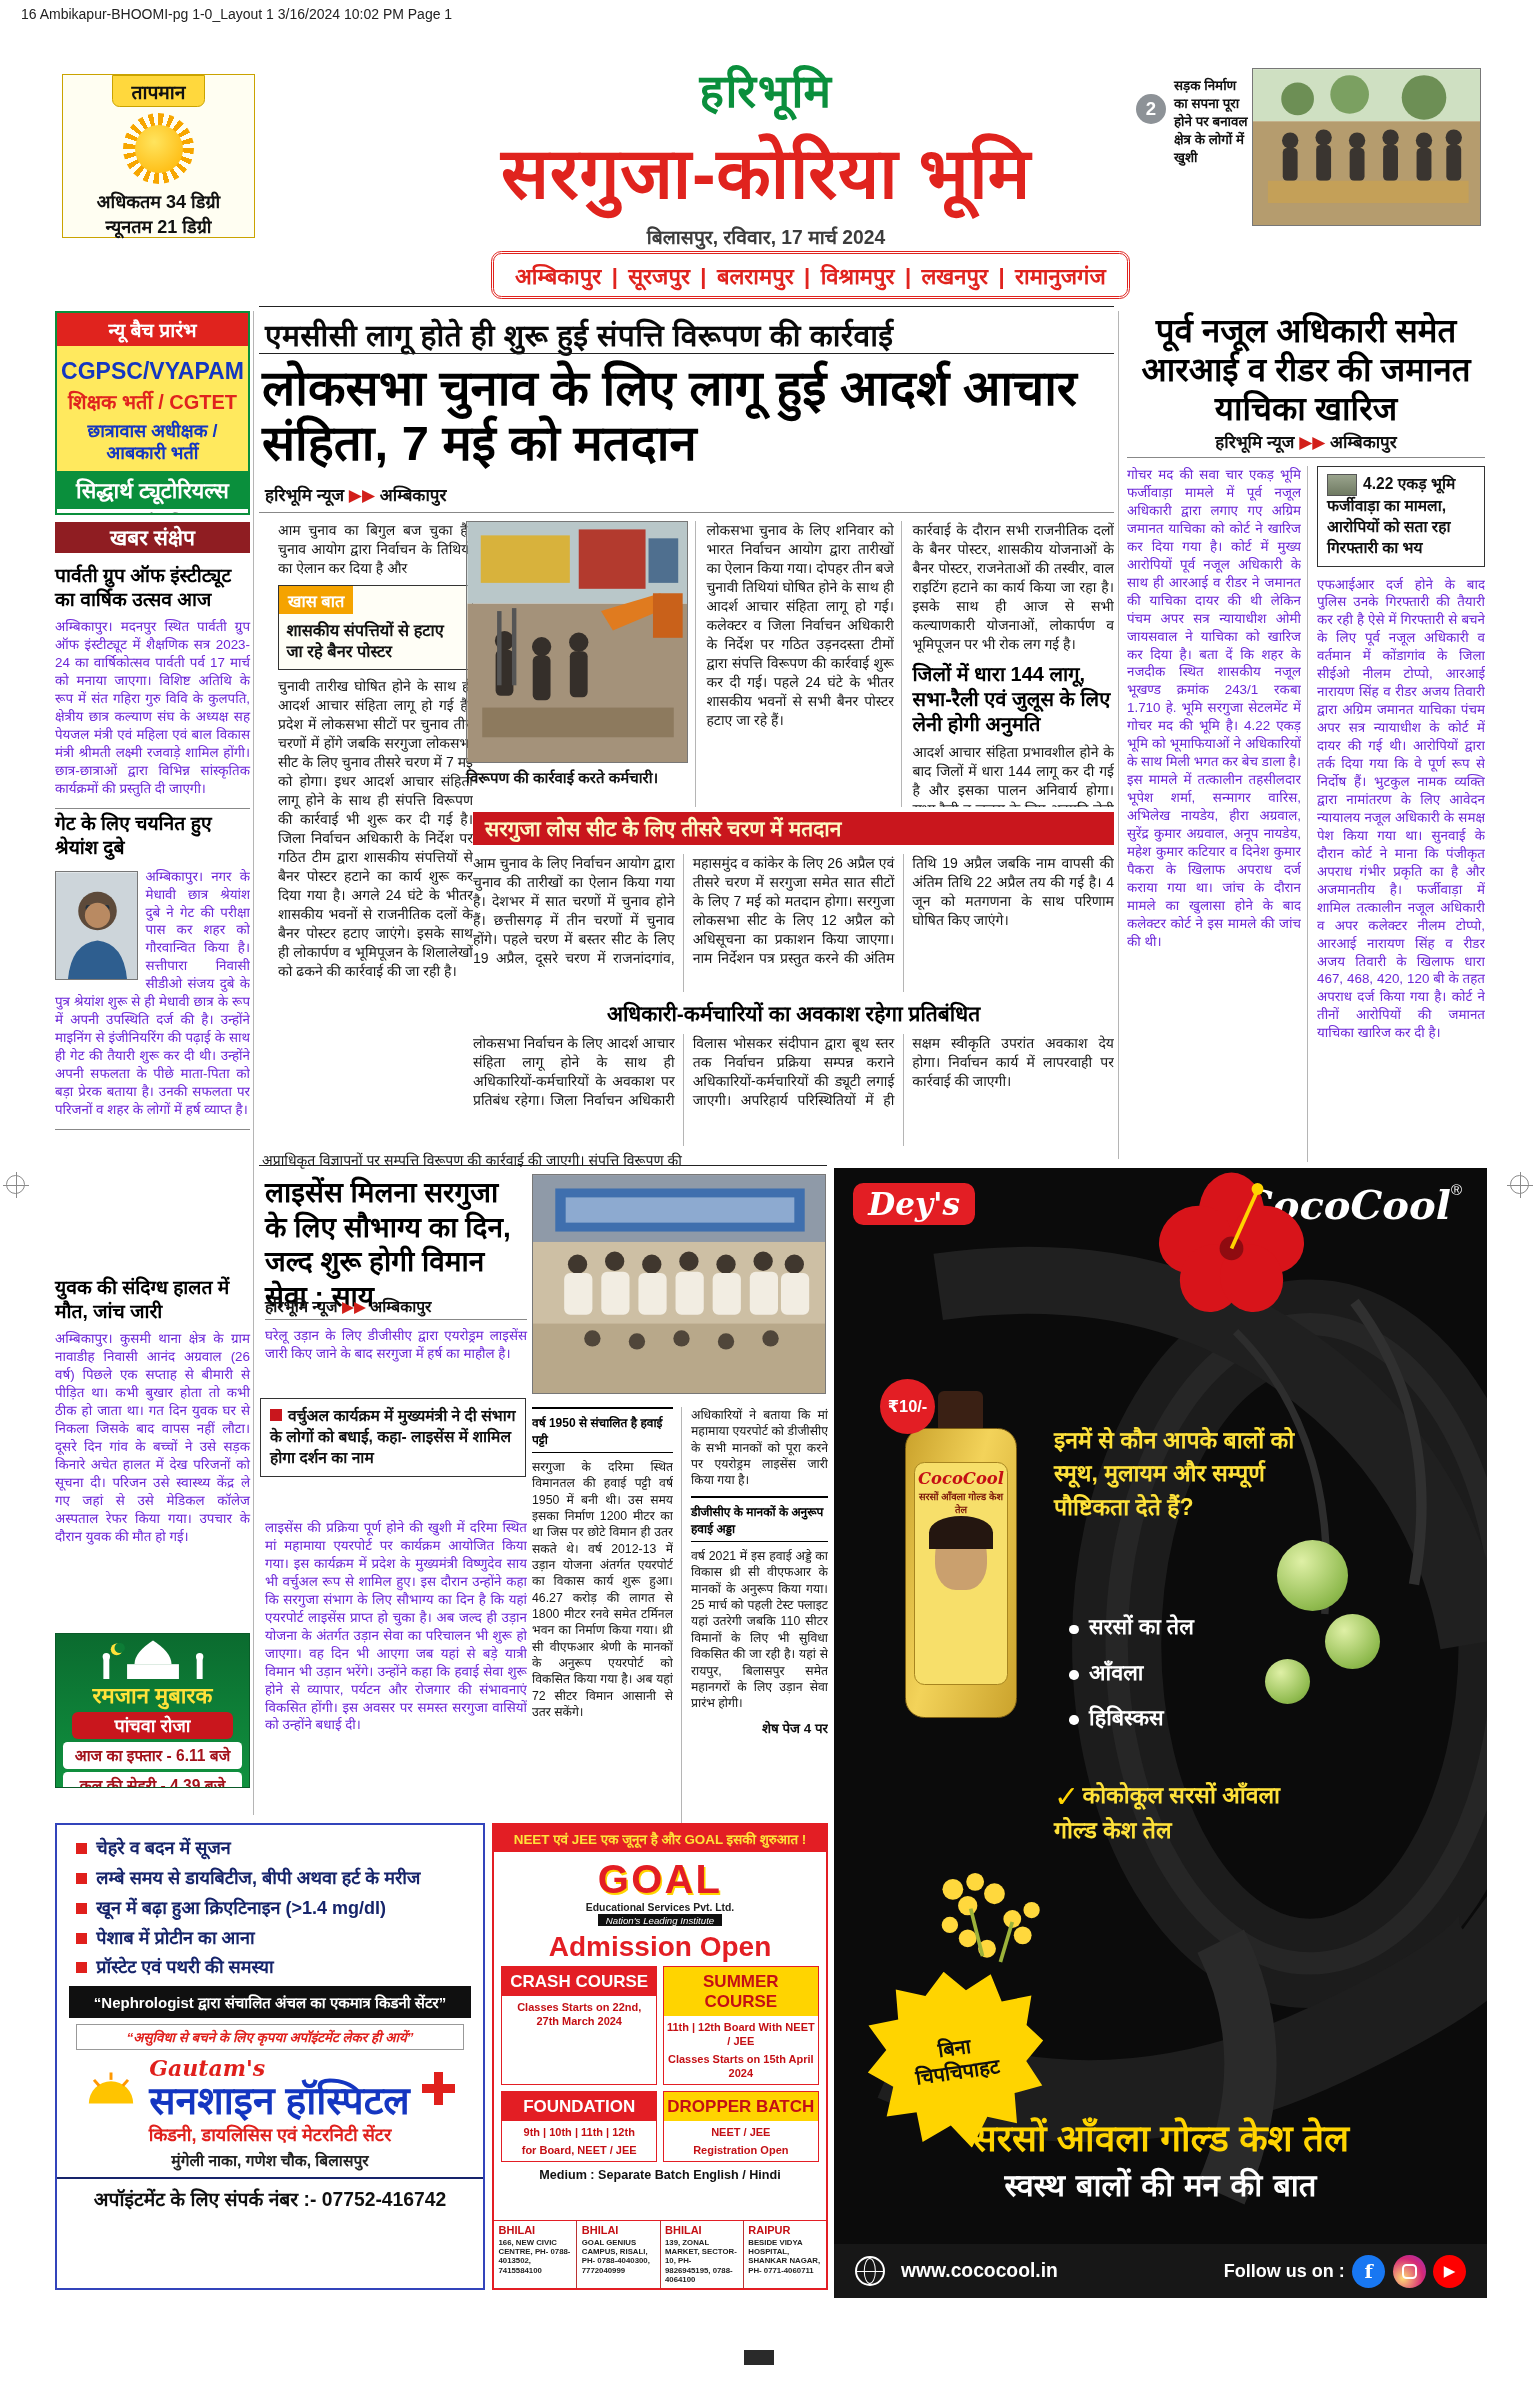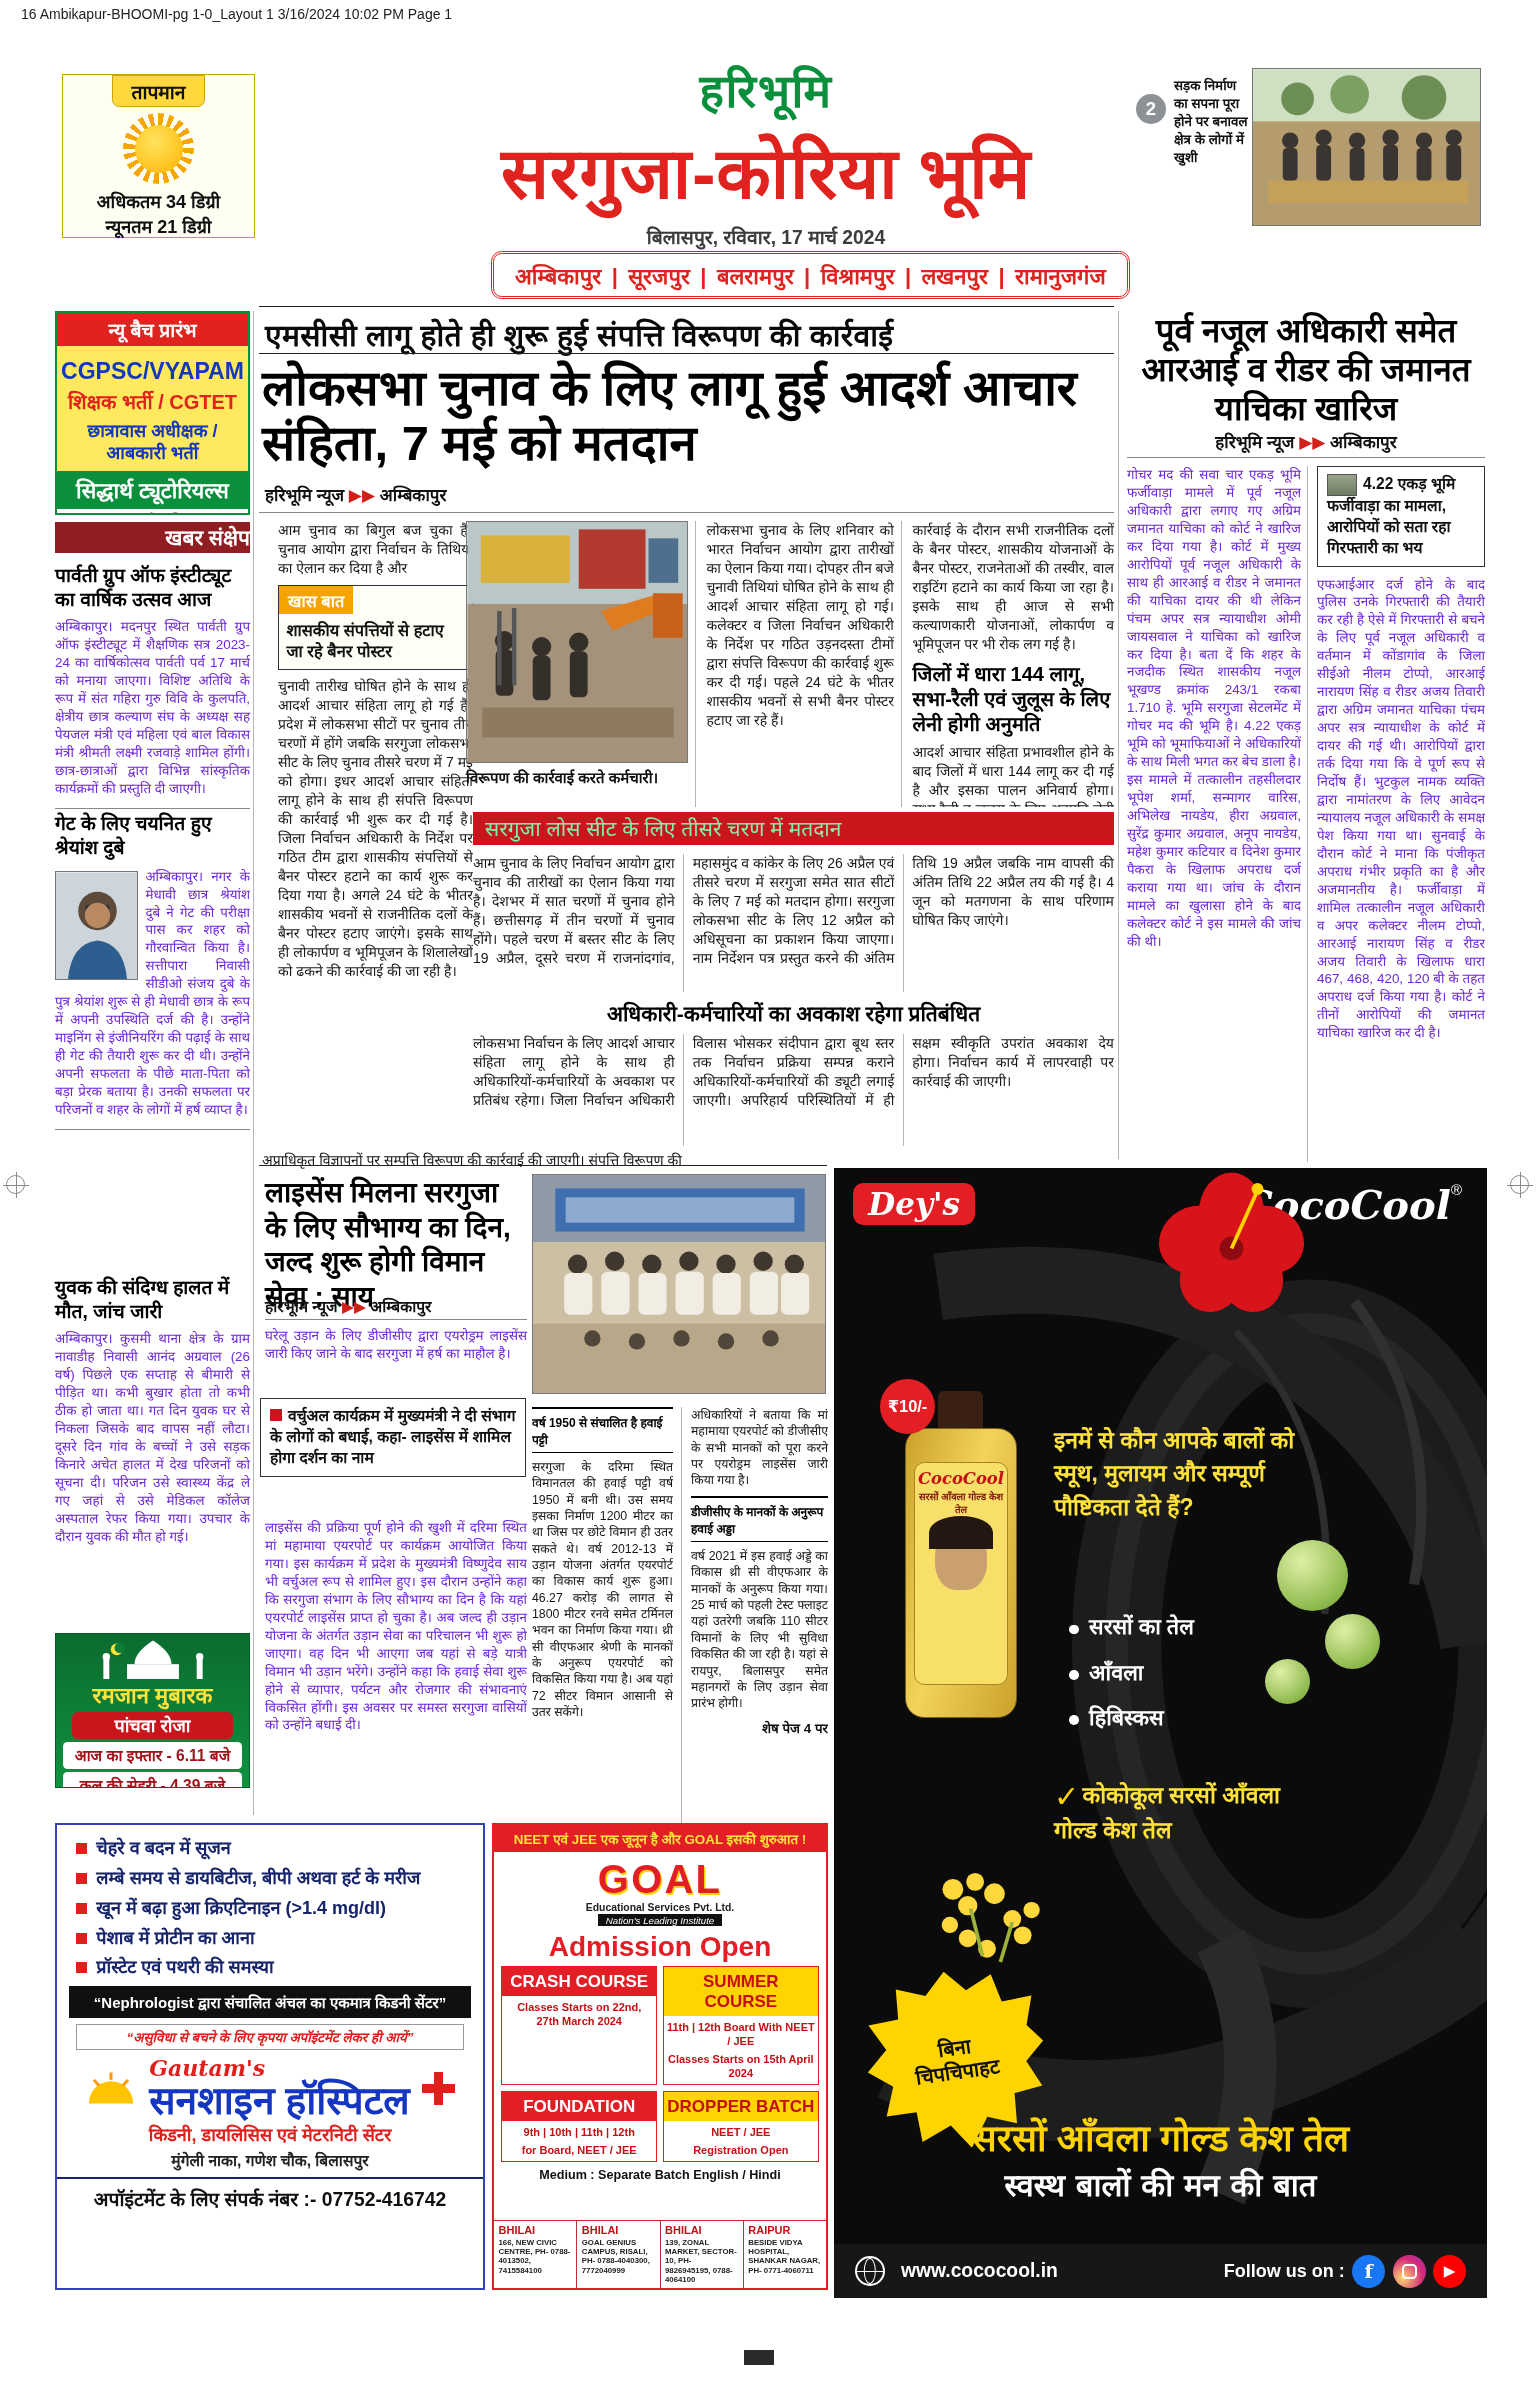--- a/index.html
+++ b/index.html
@@ -13,41 +13,41 @@
   .body-sm{font-size:13.4px;line-height:1.34;text-align:justify;color:#6d28d9}
   .body-xs{font-size:12.3px;line-height:1.33;text-align:justify;color:#161616}
   .rule-h{border-top:1.5px solid #222}
   .rule-thin{border-top:0.7px solid #888}
   .vline{border-left:0.7px solid #b5b5b5}
   .arrows{color:#d21f1a;font-weight:bold}
   .byline{font-size:17px;font-weight:bold;color:#111}
   .kicker{font-size:30px;font-weight:bold;color:#0a0a0a;letter-spacing:0.4px}
   .mainhead{font-size:49px;font-weight:bold;line-height:1.12;color:#000}
   .subhead{font-weight:bold;color:#000}
-  .redband{background:#c9161d;color:#86efac;font-weight:normal}
+  .redband{background:#c9161d;color:#fef9c3;font-weight:bold}
   
   .brand{font-size:46px;font-weight:bold;color:#0a8f3c;letter-spacing:1.5px}
   .edition{font-size:71px;font-weight:bold;color:#e0231e;letter-spacing:0.7px}
   .dateline{font-size:19.3px;font-weight:bold;color:#3c3c3c}
   .citybar{border:3px double #e0231e;border-radius:10.4px;padding:6px 21px;font-size:22px;font-weight:bold;color:#e0231e;white-space:nowrap}
   .citysep{color:#e0231e;padding:0 10.4px}
   .tempbox{border:1.5px solid #caa300;background:#fffef2}
   .temptab{display:inline-block;background:#ffd83d;border:0.7px solid #caa300;font-weight:bold;font-size:19.3px;padding:1.5px 18px;border-radius:0 0 7.4px 7.4px}
   .sunrays{width:71px;height:71px;border-radius:50%;background:repeating-conic-gradient(#f7a600 0 9deg,#fffef2 9deg 18deg)}
   .suncore{width:48px;height:48px;border-radius:50%;background:radial-gradient(circle at 40% 35%,#ffe45e,#ffb300)}
   .badge{width:30px;height:30px;border-radius:50%;background:#8d9297;color:#fff;font-weight:bold;font-size:18.6px;text-align:center;line-height:30px}
   
   .tut{border:2.2px solid #0a8f3c;background:#ffe95e;overflow:hidden}
   .tut .ribbon{background:#e0231e;color:#fff;font-weight:bold;font-size:19.3px;text-align:center;padding:3px 0}
   .tut .l1{color:#1436c1;font-weight:bold;font-size:23px;text-align:center;padding-top:12px}
   .tut .l2{color:#e0231e;font-weight:bold;font-size:20px;text-align:center;padding-top:3px}
   .tut .l3{color:#1436c1;font-weight:bold;font-size:18px;text-align:center;line-height:1.25;padding-top:4.5px}
   .tut .name{background:#0a8f3c;color:#fff;font-weight:bold;font-size:21.6px;text-align:center;padding:4.5px 0;margin-top:6px}
   .tut .ft{background:#fff;font-size:10.4px;text-align:center;padding:3px 1.5px;line-height:1.3;color:#222;font-weight:bold}
-  .khabar{background:#8f1d22;color:#fff;font-weight:bold;font-size:21px;text-align:right;line-height:31px}
+  .khabar{background:#8f1d22;color:#fff;font-weight:bold;font-size:21px;text-align:center;line-height:31px}
   .briefhead{font-size:19.3px;font-weight:bold;line-height:1.25;color:#000}
   .ramzan{background:linear-gradient(#0b6b2f,#10923f);border:1.5px solid #0a5a28;overflow:hidden;color:#fff}
   .ramzan .t1{color:#ffe23a;font-weight:bold;font-size:22px;text-align:center}
   .ramzan .t2{background:#c9161d;color:#fff;font-weight:bold;font-size:18px;text-align:center;padding:1.5px 0;margin:3px 16.4px;border-radius:6px}
   .ramzan .tt{background:#fff;color:#a3121b;font-weight:bold;font-size:15.6px;text-align:center;padding:2.2px 0;margin:3.7px 7.4px;border-radius:4.5px}
   
   .khasbox{border:1.5px solid #333;background:#fffef6}
   .khasbox .lbl{background:#f5a300;color:#fff;font-weight:bold;font-size:16.4px;padding:2.2px 9px;display:inline-block}
   .khasbox .txt{font-size:16.4px;font-weight:bold;line-height:1.3;padding:6px 7.4px;color:#111}
   .pullbox{border:1.5px solid #333;padding:7.4px 9px;font-size:15.6px;font-weight:bold;line-height:1.32;background:#fff}

